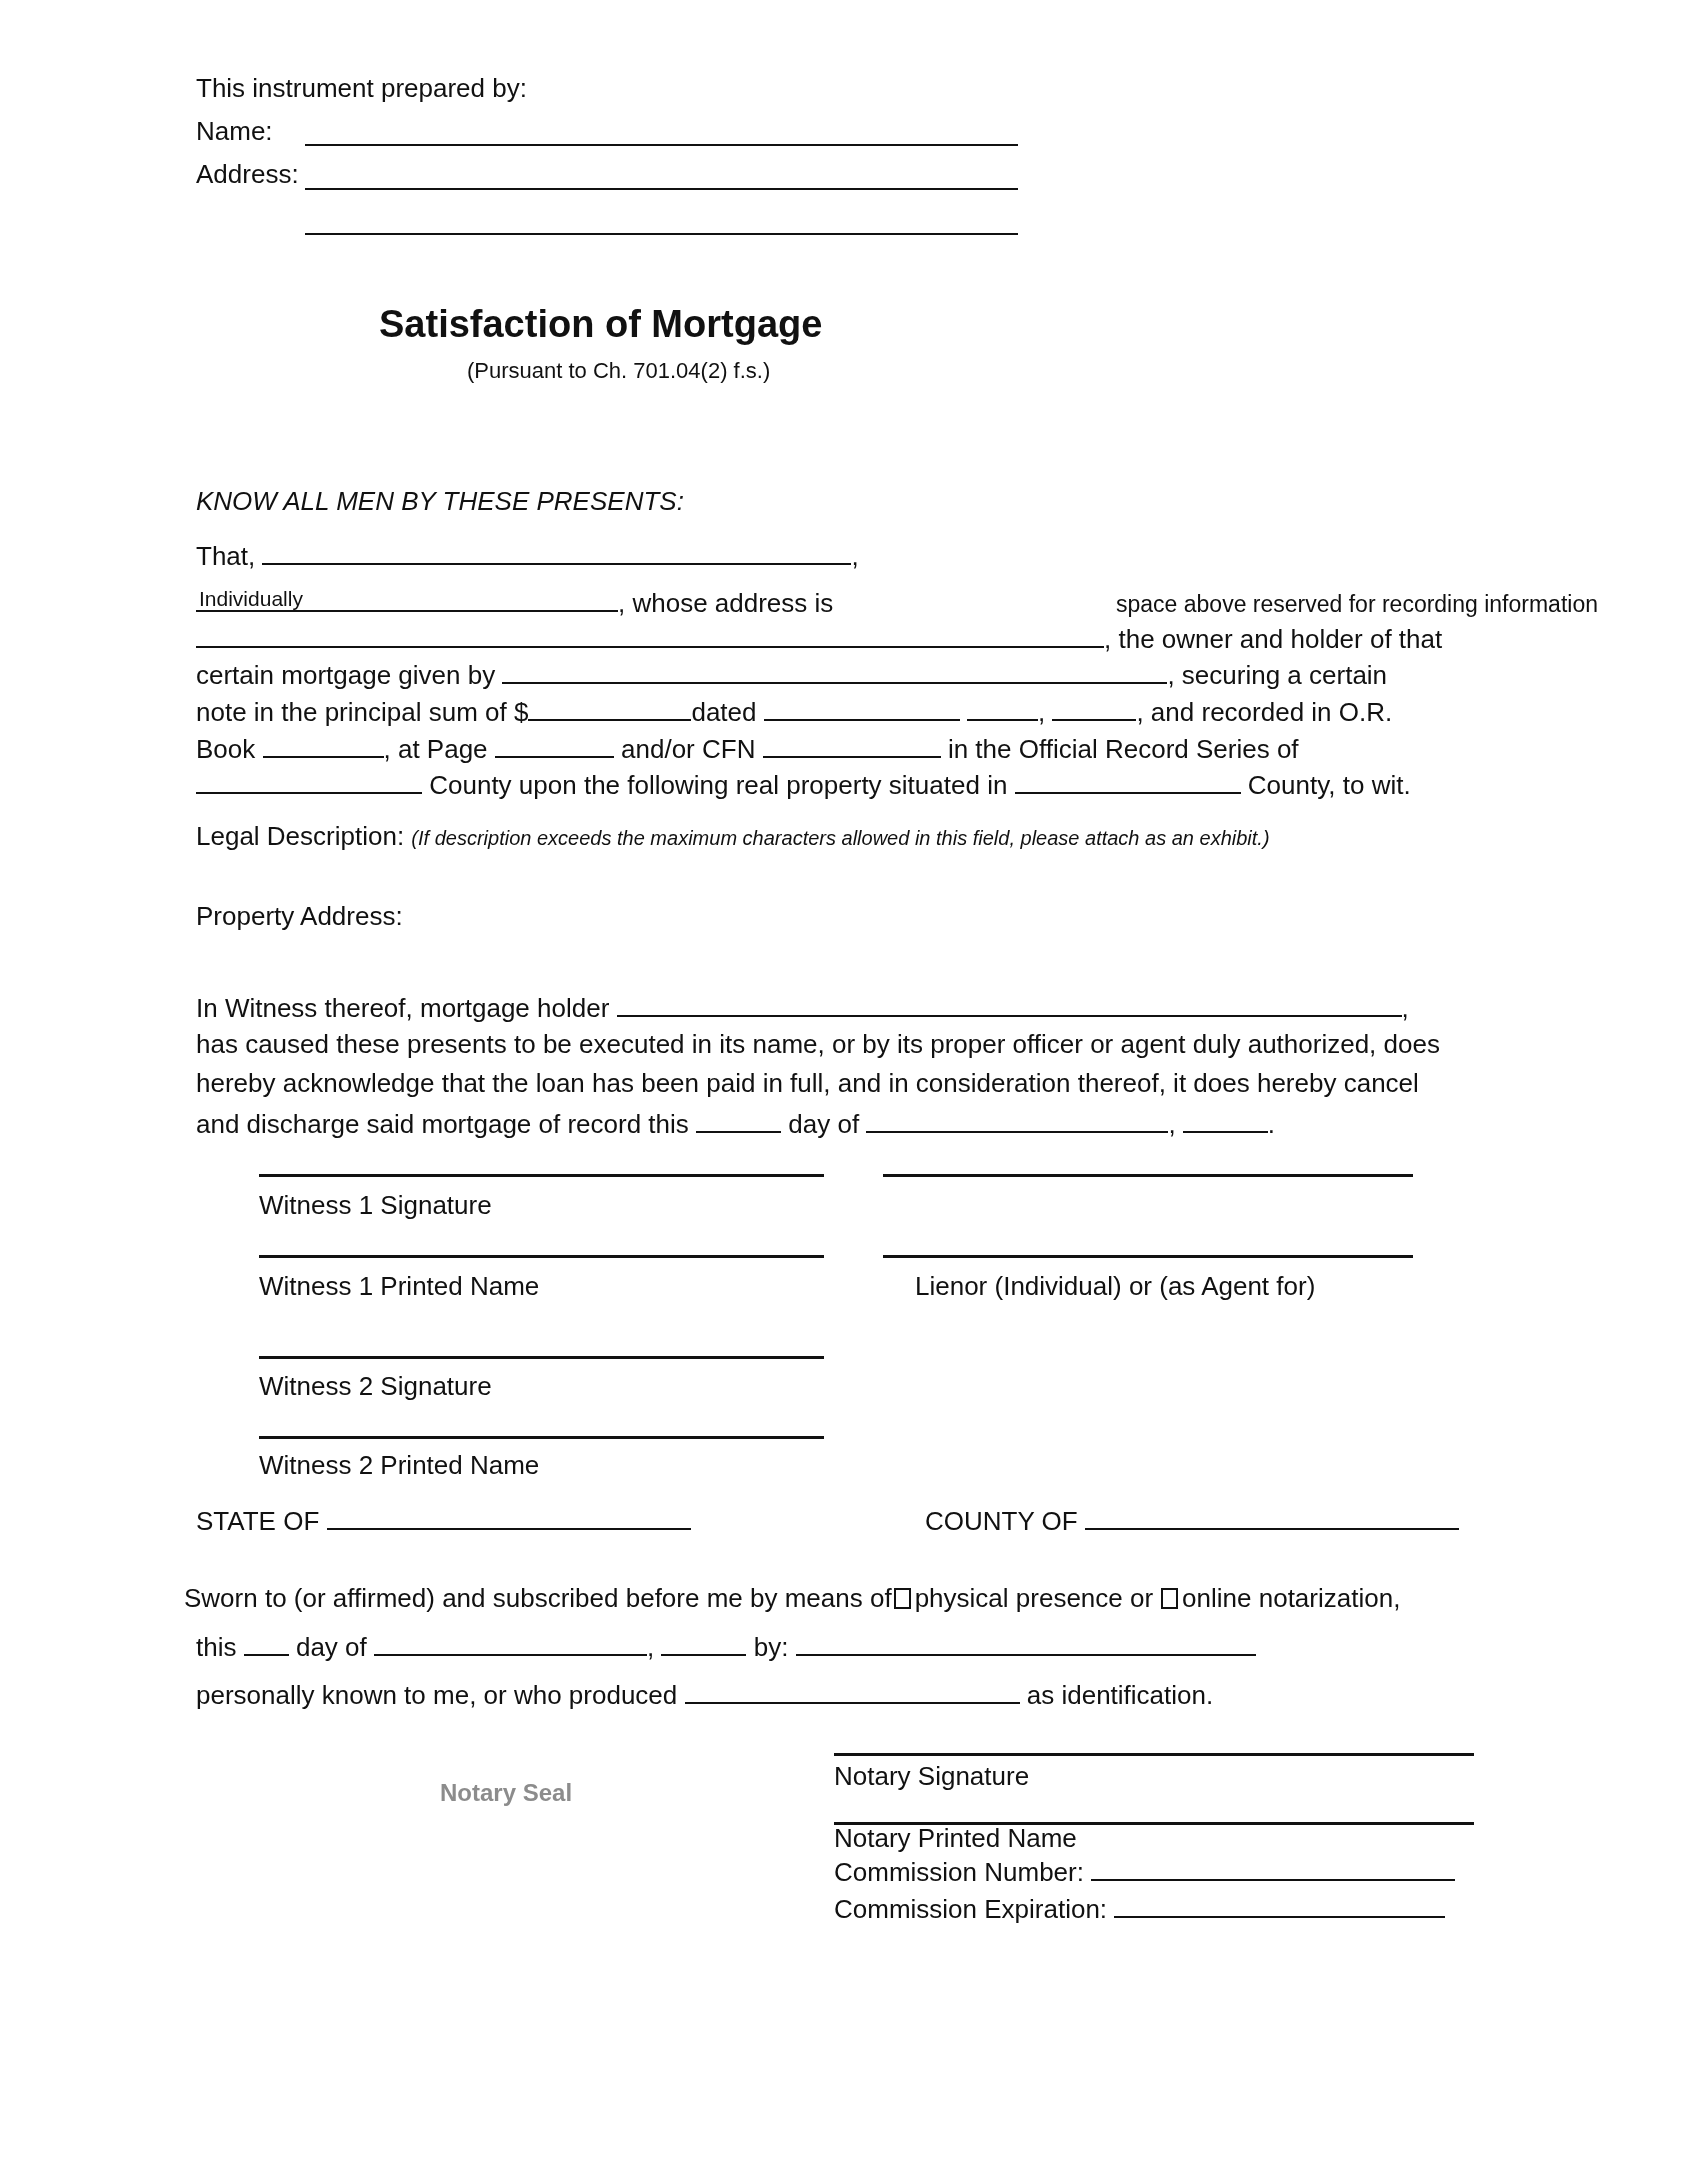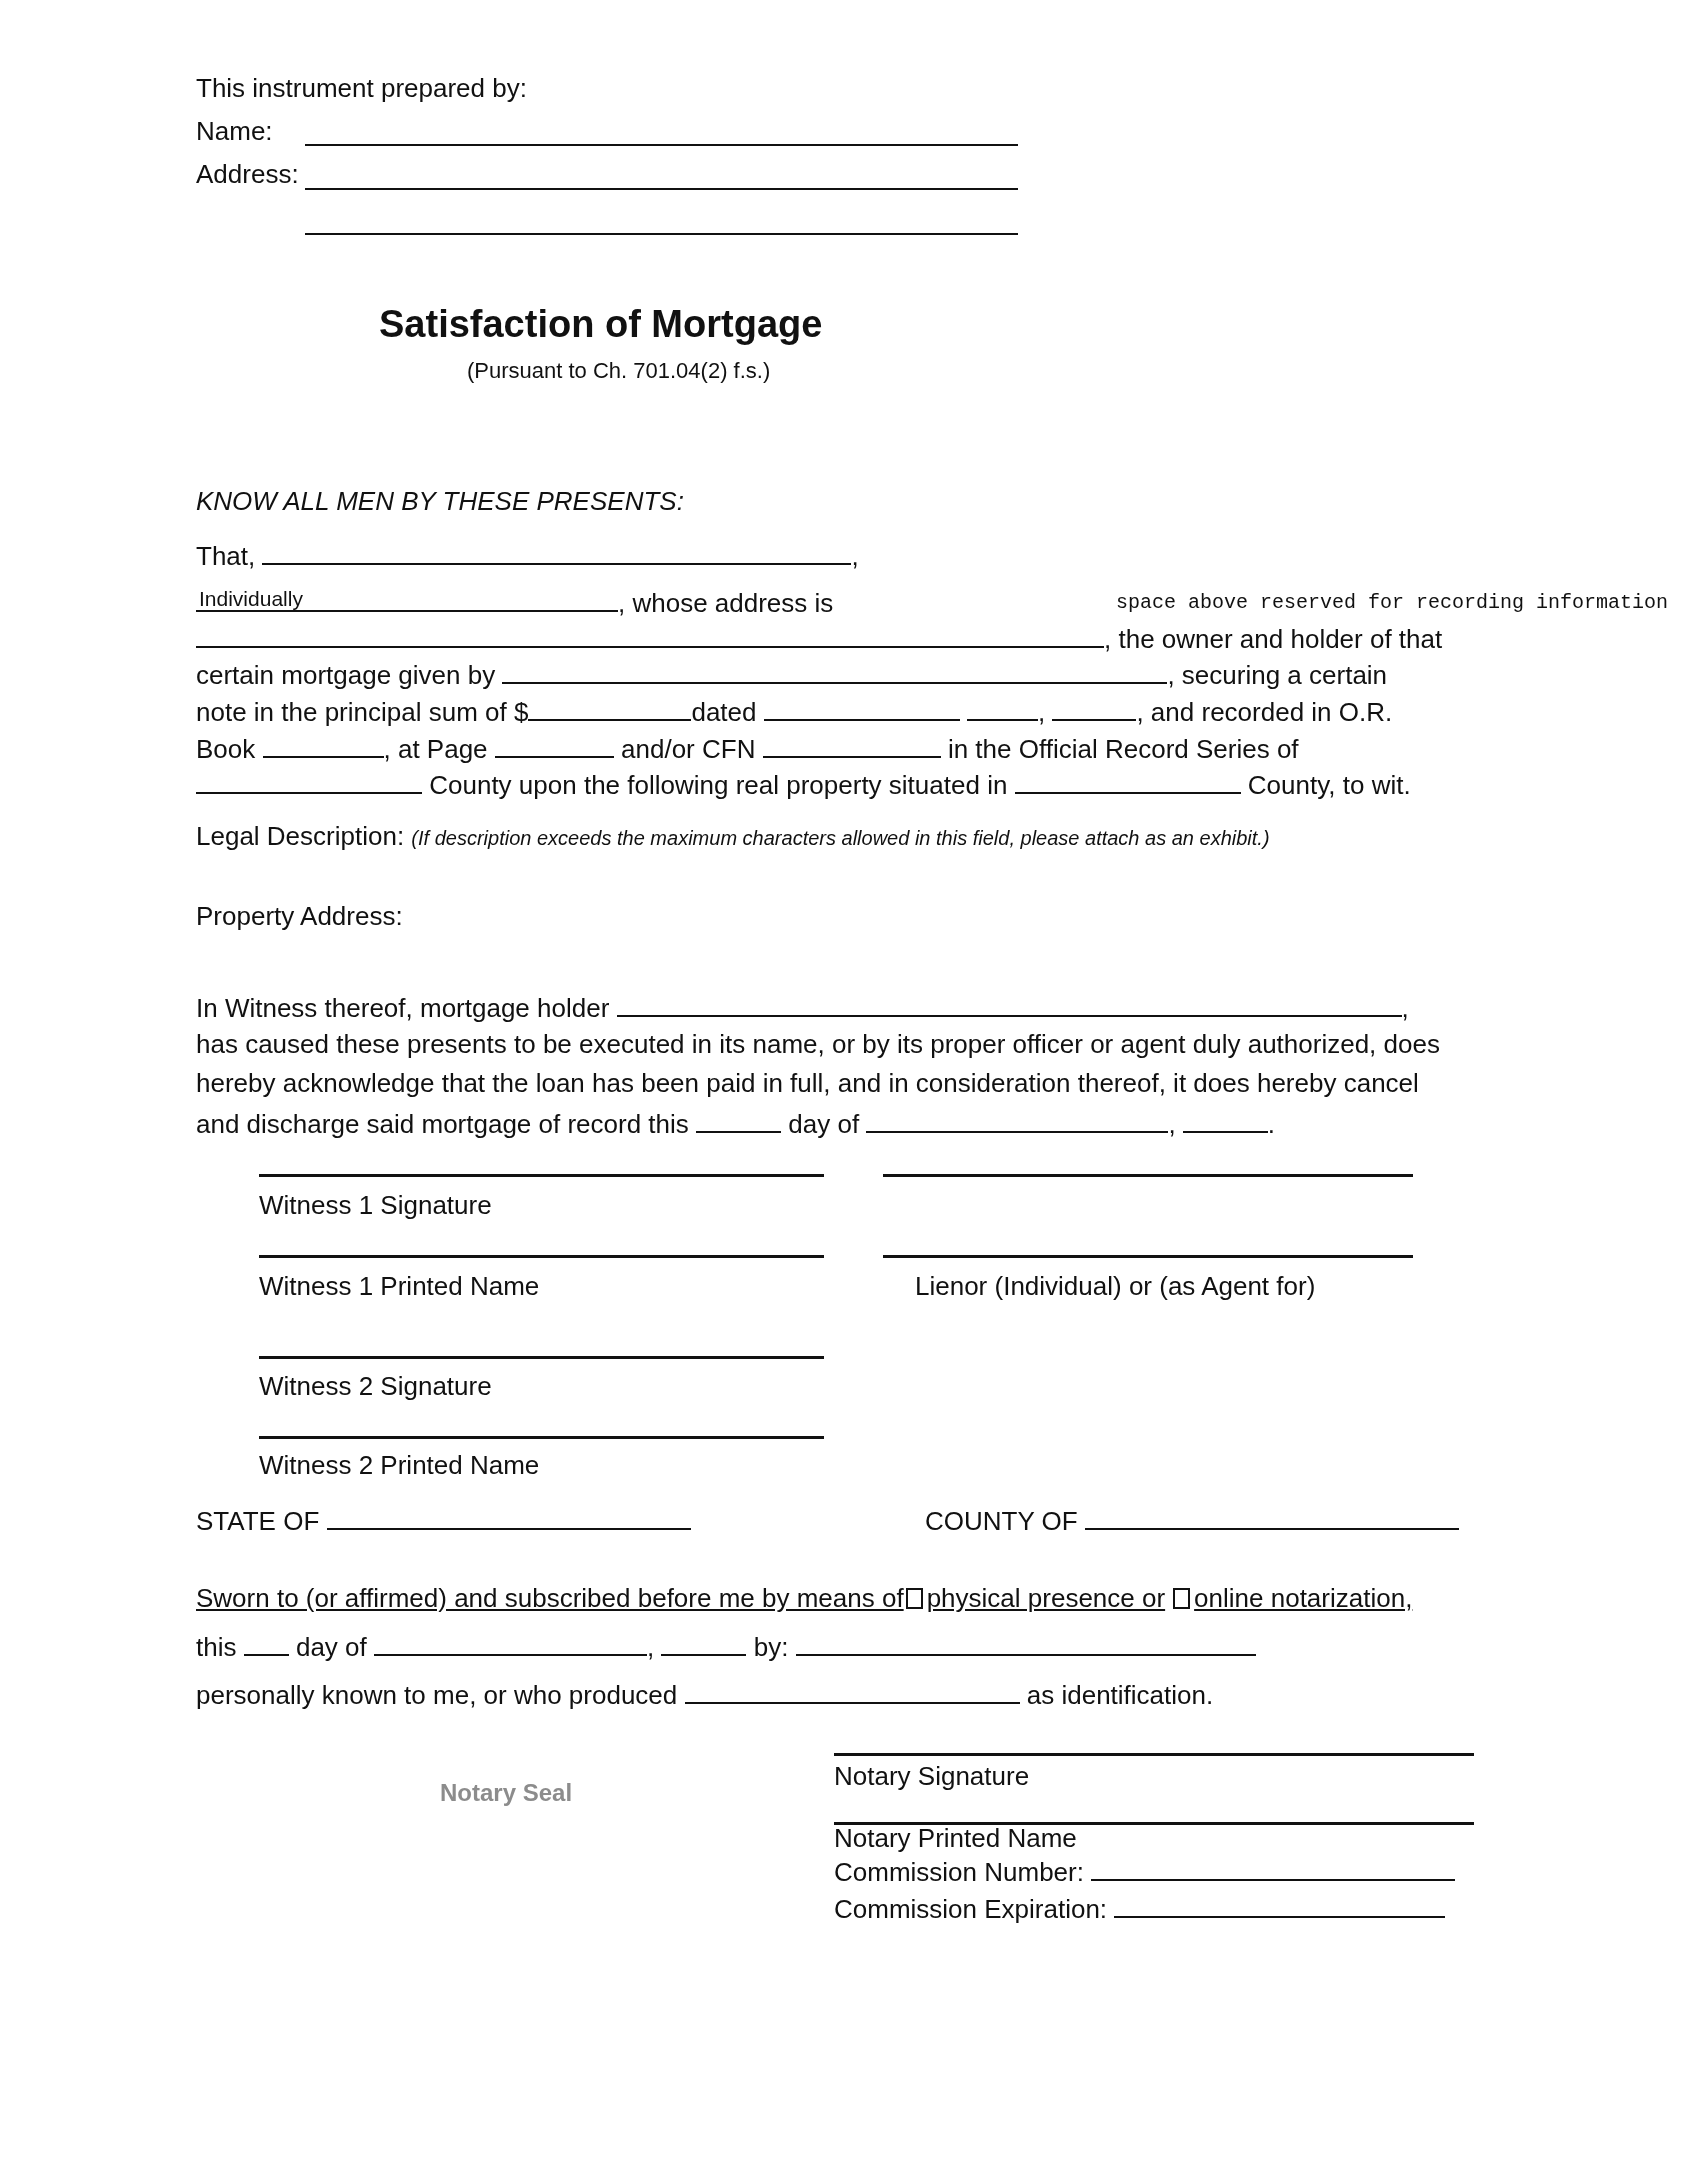--- a/index.html
+++ b/index.html
@@ -3,21 +3,21 @@
 <meta charset="utf-8">
 <style>
   html, body { margin: 0; padding: 0; background: #ffffff; }
   body { width: 1683px; height: 2178px; position: relative; overflow: hidden;
          font-family: "Liberation Sans", sans-serif; color: #111111; font-size: 26px; }
   .abs { position: absolute; white-space: nowrap; line-height: 1; }
   .line { position: absolute; height: 0; border-bottom: 2.5px solid #111; }
   .blank { display: inline-block; border-bottom: 2px solid #111; height: 22px; vertical-align: baseline; }
   .title { font-size: 38px; font-weight: bold; }
   .subtitle { font-size: 22px; }
-  .small { font-size: 20px; font-family: Liberation Mono, monospace; }
+  .small { font-size: 23px; }
   .tiny { font-size: 21px; }
   .italic-note { font-size: 20px; font-style: italic; }
   .seal { font-size: 24px; font-weight: bold; color: #8c8c8c; }
   .checkbox { display: inline-block; width: 17px; height: 21px; border: 2px solid #111; vertical-align: -2px; margin: 0 4px 0 2px; box-sizing: border-box; }
 </style>
 </head>
 <body>
 
 <div class="abs" style="left:196px;top:75px;">This instrument prepared by:</div>
 <div class="abs" style="left:196px;top:118px;">Name:</div>
@@ -112,21 +112,21 @@
 
 <div class="abs" style="left:196px;top:1506px;">
   <span>STATE OF</span>
   <span class="blank" style="width:364px;"></span>
 </div>
 <div class="abs" style="left:925px;top:1506px;">
   <span>COUNTY OF</span>
   <span class="blank" style="width:374px;"></span>
 </div>
 
-<div class="abs" style="left:196px;top:1585px;text-decoration:underline;">
+<div class="abs" style="left:184px;top:1585px;">
   <span>Sworn to (or affirmed) and subscribed before me by means of</span><span class="checkbox"></span><span>physical presence or</span><span class="checkbox" style="margin-left:8px;"></span><span>online notarization,</span>
 </div>
 
 <div class="abs" style="left:196px;top:1632px;">
   <span>this</span>
   <span class="blank" style="width:45px;"></span>
   <span>day of</span>
   <span class="blank" style="width:273px;"></span>,
   <span class="blank" style="width:85px;"></span>
   <span>by:</span>

